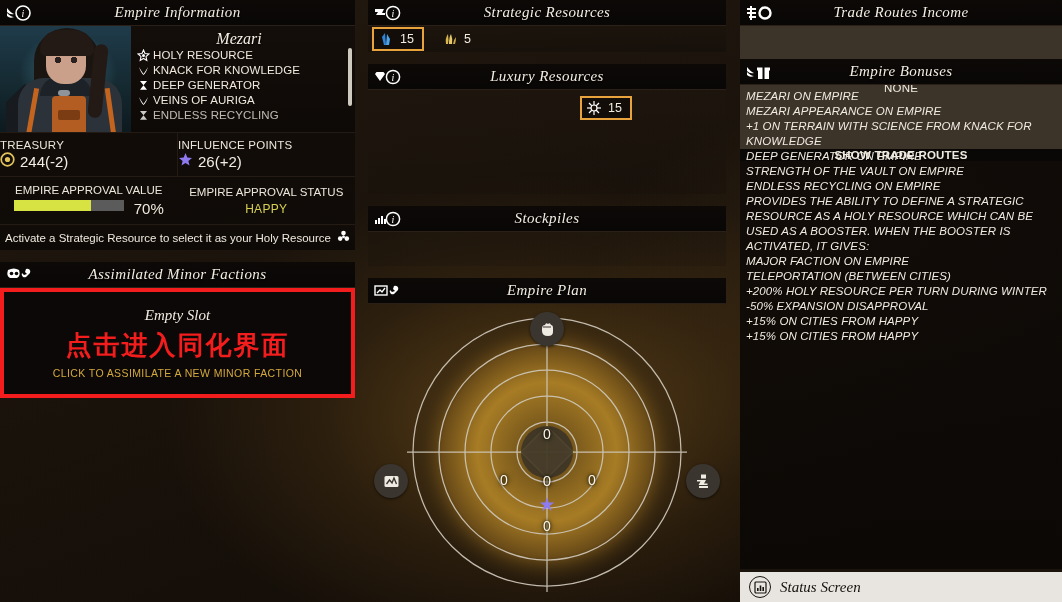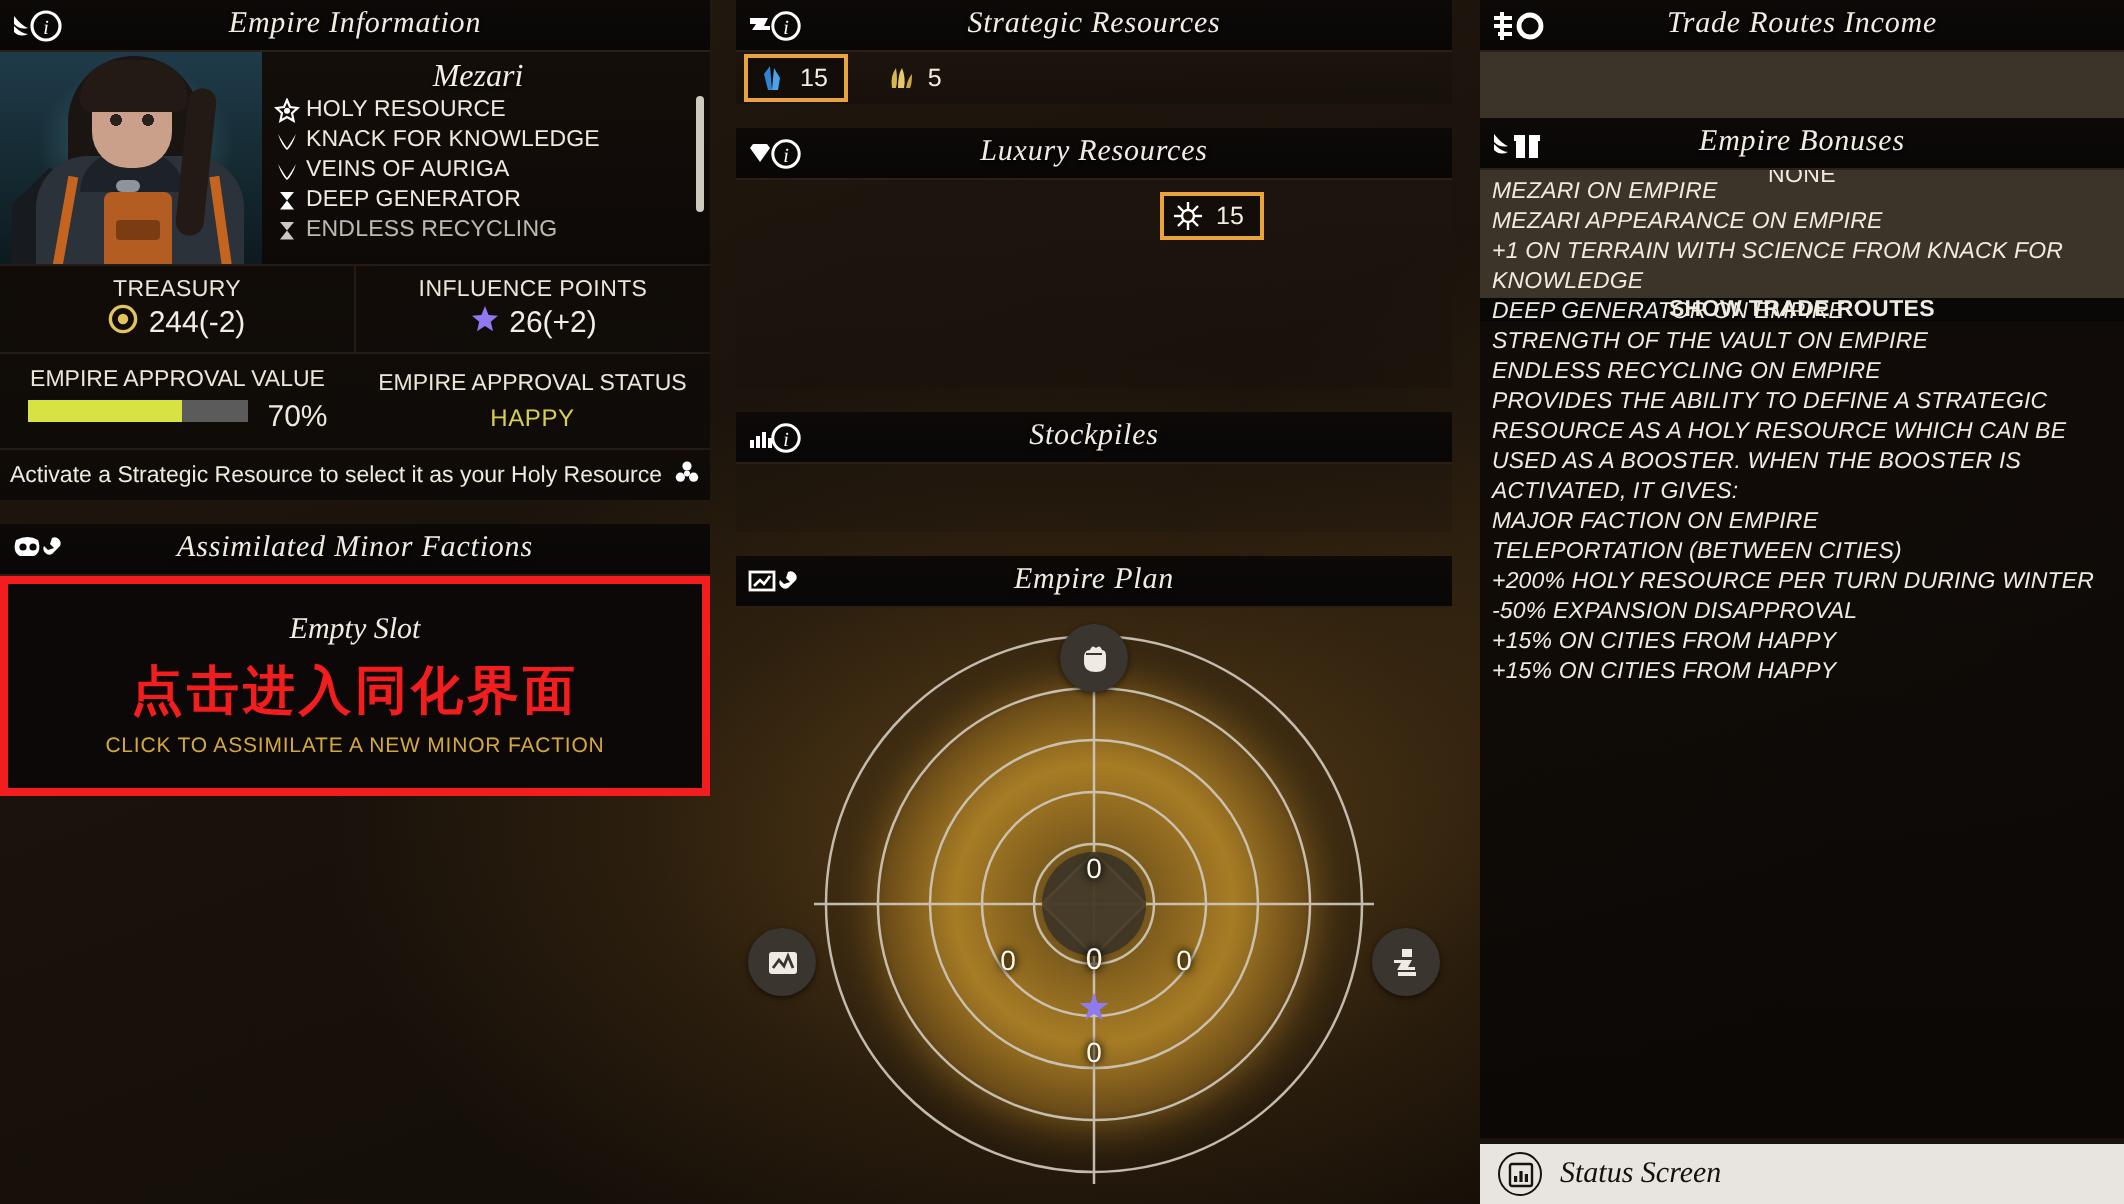--- a/index.html
+++ b/index.html
@@ -83,21 +83,21 @@
     white-space: nowrap;
   }
   .trait .ti { width: 13px; height: 13px; flex: 0 0 13px; color: #fff; }
   .trait .ti svg { display: block; }
   #traits .sbar {
     position: absolute; right: 3px; top: 22px; width: 4px; height: 58px;
     background: #cfcabf; border-radius: 2px;
   }
 
   .stat-row { display: flex; height: 44px; border-top: 1px solid #241c14; }
-  .stat { flex: 1; display: flex; flex-direction: column; align-items: center; justify-content: center; gap: 1px; }
+  .stat { flex: 1; display: flex; flex-direction: column; align-items: flex-start; justify-content: center; gap: 1px; }
   .stat + .stat { border-left: 1px solid #241c14; }
   .stat .lbl { font-size: 11.5px; color: #ece6da; letter-spacing: .2px; }
   .stat .val { display: flex; align-items: center; gap: 5px; font-size: 15px; color: #f3eee4; }
 
   .appr-row { display: flex; height: 48px; border-top: 1px solid #241c14; }
   .appr { flex: 1; display: flex; flex-direction: column; align-items: center; justify-content: center; gap: 4px; }
   .appr .lbl { font-size: 11.5px; color: #ece6da; }
   .appr .bar-wrap { display: flex; align-items: flex-start; gap: 10px; }
   .bar { width: 110px; height: 11px; background: #5b5b5b; position: relative; }
   .bar > i { position: absolute; left: 0; top: 0; bottom: 0; background: #d7e343; display: block; }
@@ -251,33 +251,33 @@
               <svg width="13" height="13" viewBox="0 0 13 13">
                   <path d="M2 3 q3 5 4.5 7 q1.5 -2 4.5 -7 q-2 6 -4.5 8 q-2.5 -2 -4.5 -8 z" fill="#fff"></path>
                 </svg>
             </span>
             <span>KNACK FOR KNOWLEDGE</span>
           </div>
 
           <div class="trait">
             <span class="ti">
               <svg width="13" height="13" viewBox="0 0 13 13">
-                  <path d="M2 3 q3 5 4.5 7 q1.5 -2 4.5 -7 q-2 6 -4.5 8 q-2.5 -2 -4.5 -8 z" fill="#fff"></path>
-                </svg>
-            </span>
-            <span>VEINS OF AURIGA</span>
+                  <path d="M3 2 h7 l-3.5 4.2 L10 10.8 H3 L6.5 6.2 Z" fill="#fff"></path>
+                </svg>
+            </span>
+            <span>DEEP GENERATOR</span>
           </div>
 
           <div class="trait">
             <span class="ti">
               <svg width="13" height="13" viewBox="0 0 13 13">
-                  <path d="M3 2 h7 l-3.5 4.2 L10 10.8 H3 L6.5 6.2 Z" fill="#fff"></path>
-                </svg>
-            </span>
-            <span>DEEP GENERATOR</span>
+                  <path d="M2 3 q3 5 4.5 7 q1.5 -2 4.5 -7 q-2 6 -4.5 8 q-2.5 -2 -4.5 -8 z" fill="#fff"></path>
+                </svg>
+            </span>
+            <span>VEINS OF AURIGA</span>
           </div>
 
           <div class="trait" style="opacity:.78;">
             <span class="ti">
               <svg width="13" height="13" viewBox="0 0 13 13">
                   <path d="M3 2 h7 l-3.5 4.2 L10 10.8 H3 L6.5 6.2 Z" fill="#fff"></path>
                 </svg>
             </span>
             <span>ENDLESS RECYCLING</span>
           </div>

